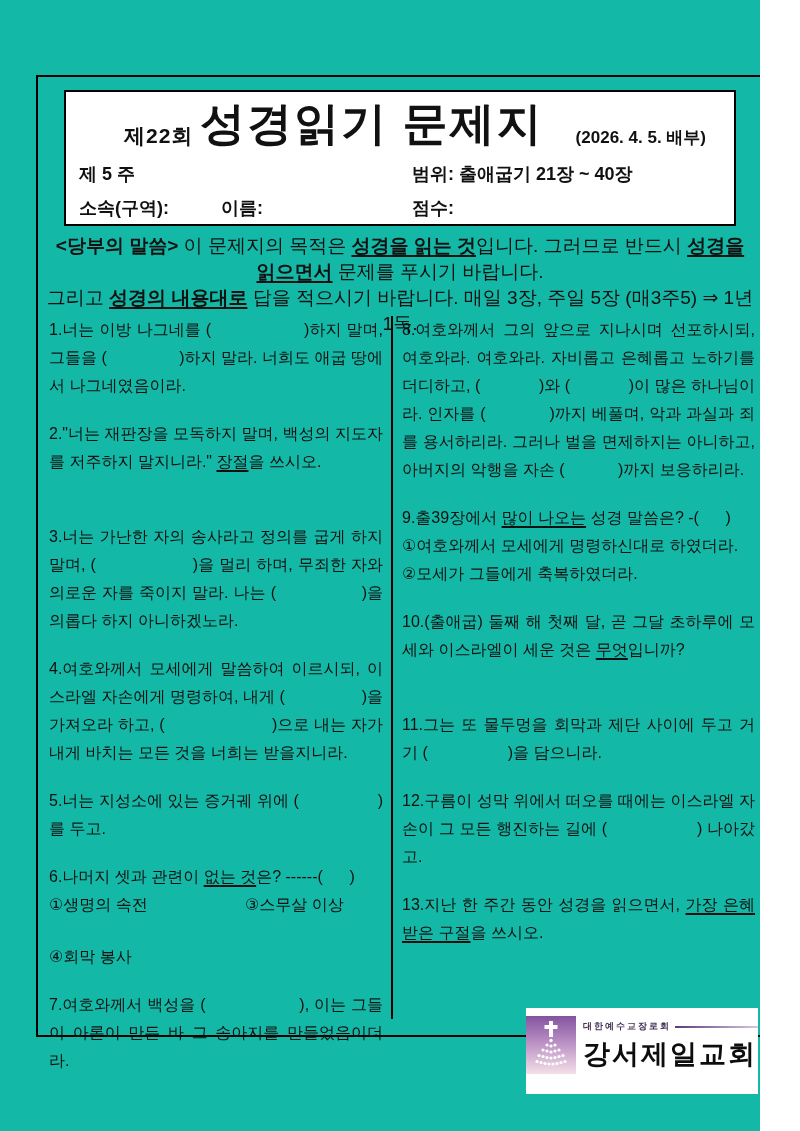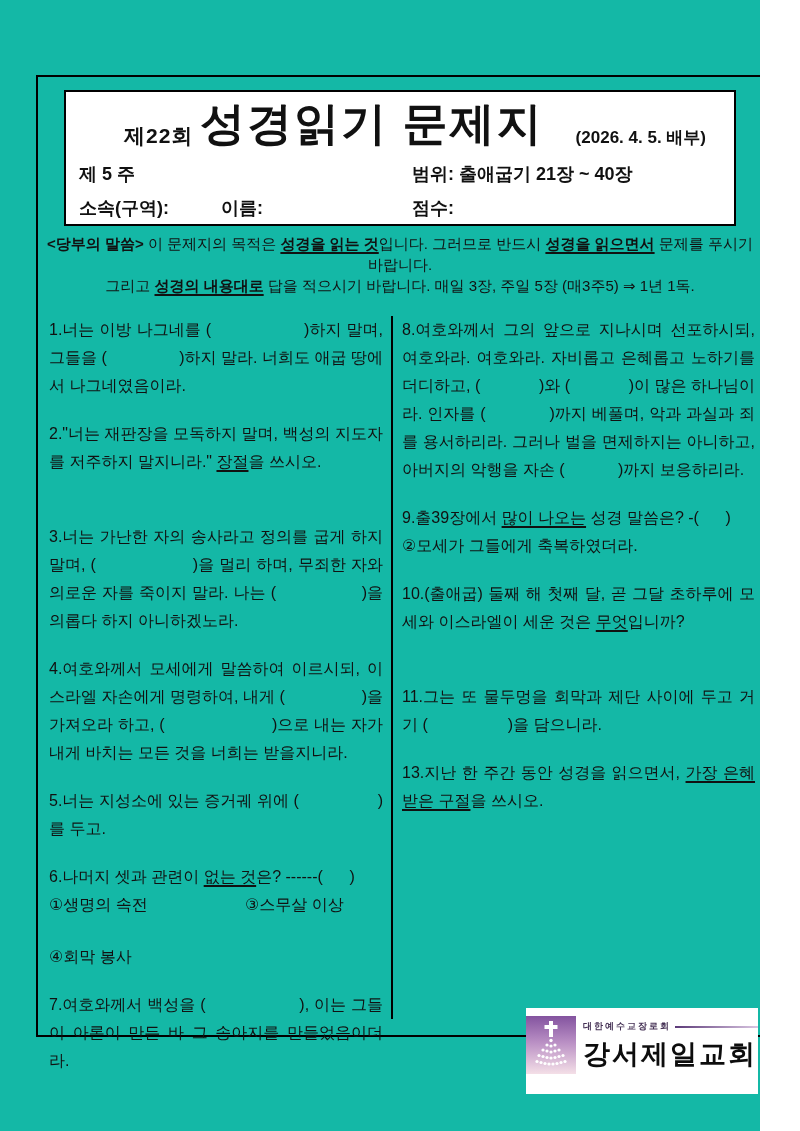--- a/index.html
+++ b/index.html
@@ -21,21 +21,21 @@
   .title { position:absolute; left:134px; top:2px; font-size:45px; font-weight:900; letter-spacing:2px; white-space:nowrap; }
   .dist  { position:absolute; right:28px; top:34px; font-size:17px; font-weight:700; }
   .h-row2 { position:absolute; left:13px; top:70px; right:10px; height:30px; font-size:18px; font-weight:700; }
   .h-row3 { position:absolute; left:13px; top:104px; right:10px; height:26px; font-size:18px; font-weight:700; }
   .range  { position:absolute; left:333px; top:0; }
   .name-label { position:absolute; left:142px; top:0; }
   .score-label { position:absolute; left:333px; top:0; }
   
   .notice {
     position:absolute; left:44px; top:233px; width:712px; z-index:2;
-    text-align:center; font-size:15px; line-height:21px;
+    text-align:center; font-size:19px; line-height:26px;
   }
   .b { font-weight:700; }
   .u { text-decoration:underline; text-underline-offset:3px; text-decoration-thickness:1.5px; }
   
   .columns {
     position:absolute; left:49px; top:316px; width:706px; height:703px;
     display:flex; z-index:2;
   }
   .col-left  { width:342px; padding-right:8px; box-sizing:border-box; }
   .col-divider { width:2px; background:#000; margin-right:9px; }
@@ -112,27 +112,31 @@
           <div class="qtext"><span>7.여호와께서 백성을 (&nbsp;&nbsp;&nbsp;&nbsp;&nbsp;&nbsp;&nbsp;&nbsp;&nbsp;&nbsp;&nbsp;&nbsp;&nbsp;&nbsp;&nbsp;&nbsp;&nbsp;&nbsp;&nbsp;), 이는 그들이 아론이 만든 바 그 송아지를 만들었음이더라.</span></div>
         </div>
       </div>
     <div class="col-divider"></div>
     <div class="col-right">
         <div class="q">
           <div class="qtext"><span>8.여호와께서 그의 앞으로 지나시며 선포하시되, 여호와라. 여호와라. 자비롭고 은혜롭고 노하기를 더디하고, (&nbsp;&nbsp;&nbsp;&nbsp;&nbsp;&nbsp;&nbsp;&nbsp;&nbsp;&nbsp;&nbsp;&nbsp;&nbsp;)와 (&nbsp;&nbsp;&nbsp;&nbsp;&nbsp;&nbsp;&nbsp;&nbsp;&nbsp;&nbsp;&nbsp;&nbsp;&nbsp;)이 많은 하나님이라. 인자를 (&nbsp;&nbsp;&nbsp;&nbsp;&nbsp;&nbsp;&nbsp;&nbsp;&nbsp;&nbsp;&nbsp;&nbsp;&nbsp;)까지 베풀며, 악과 과실과 죄를 용서하리라. 그러나 벌을 면제하지는 아니하고, 아버지의 악행을 자손 (&nbsp;&nbsp;&nbsp;&nbsp;&nbsp;&nbsp;&nbsp;&nbsp;&nbsp;&nbsp;&nbsp;&nbsp;)까지 보응하리라.</span></div>
         </div>
         <div class="q">
           <div class="qtext"><span>9.출39장에서 </span><span class="u">많이 나오는</span><span> 성경 말씀은? -(&nbsp;&nbsp;&nbsp;&nbsp;&nbsp;&nbsp;)</span></div>
+          <div class="opt-line">①여호와께서 모세에게 명령하신대로 하였더라.</div>
           <div class="opt-line">②모세가 그들에게 축복하였더라.</div>
         </div>
         <div class="q gap-large">
           <div class="qtext"><span>10.(출애굽) 둘째 해 첫째 달, 곧 그달 초하루에 모세와 이스라엘이 세운 것은 </span><span class="u">무엇</span><span>입니까?</span></div>
         </div>
         <div class="q">
           <div class="qtext"><span>11.그는 또 물두멍을 회막과 제단 사이에 두고 거기 (&nbsp;&nbsp;&nbsp;&nbsp;&nbsp;&nbsp;&nbsp;&nbsp;&nbsp;&nbsp;&nbsp;&nbsp;&nbsp;&nbsp;&nbsp;&nbsp;&nbsp;&nbsp;)을 담으니라.</span></div>
+        </div>
+        <div class="q">
+          <div class="qtext"><span>12.구름이 성막 위에서 떠오를 때에는 이스라엘 자손이 그 모든 행진하는 길에 (&nbsp;&nbsp;&nbsp;&nbsp;&nbsp;&nbsp;&nbsp;&nbsp;&nbsp;&nbsp;&nbsp;&nbsp;&nbsp;&nbsp;&nbsp;&nbsp;&nbsp;&nbsp;&nbsp;) 나아갔고.</span></div>
         </div>
         <div class="q">
           <div class="qtext"><span>13.지난 한 주간 동안 성경을 읽으면서, </span><span class="u">가장 은혜 받은 구절</span><span>을 쓰시오.</span></div>
         </div>
       </div>
   </div>
 
   <div class="logo">
     <div class="logo-square">
       <svg width="50" height="58" viewBox="0 0 50 58">

